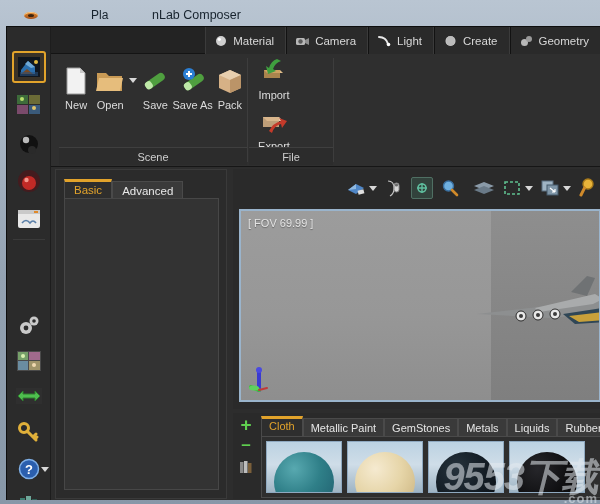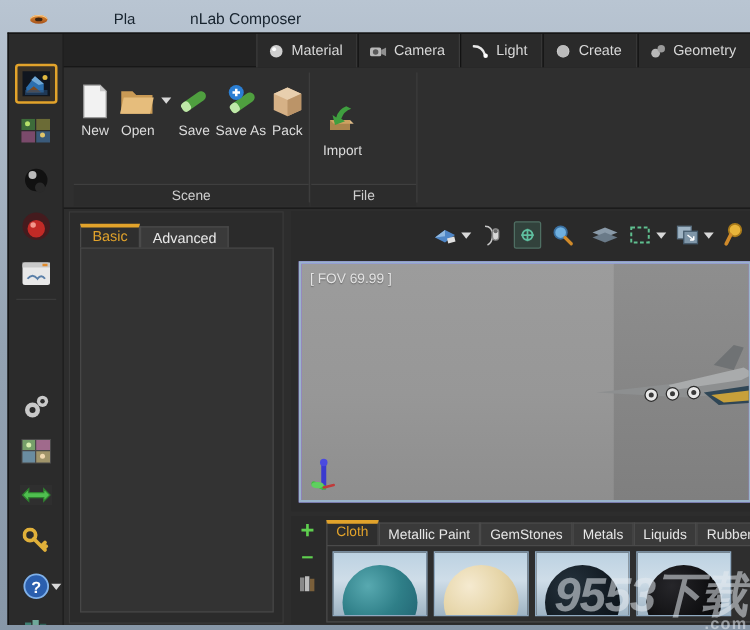--- a/index.html
+++ b/index.html
@@ -581,20 +581,28 @@
 
         <div class="rgroup" style="left:198px; width:84px;">
           <div class="rgroup-items" style="justify-content:center;flex-direction:column;">
             <div class="rbtn">
               <svg width="30" height="30" viewBox="0 0 30 30">
                 <path d="M5 14 h16 l3 3 h-16 z" fill="#e0bd8a"></path>
                 <path d="M5 14 v8 h16 v-8" fill="#c99a55" opacity=".8"></path>
                 <path d="M18 3 q-6 2 -8 9 l-3 -2 l2 8 l8 -3 l-3 -2 q2 -6 8 -8 z" fill="#3f9f3f"></path>
               </svg>
               <span class="lbl">Import</span>
+            </div>
+            <div class="rbtn">
+              <svg width="30" height="30" viewBox="0 0 30 30">
+                <path d="M4 10 h16 l4 4 h-16 z" fill="#e8cfae"></path>
+                <path d="M4 10 v10 h16 v-10" fill="#d6b186" opacity=".85"></path>
+                <path d="M10 24 q4 -8 12 -10 l-2 -3 l8 3 l-5 7 l-1 -4 q-7 2 -9 9 z" fill="#c43a2a"></path>
+              </svg>
+              <span class="lbl">Export</span>
             </div>
           </div>
           <div class="rgroup-title">File</div>
         </div>
 
         <div class="rgroup-div" style="left:282px;"></div>
       </div>
 
       <div class="prop-panel">
         <div class="prop-tabs">

